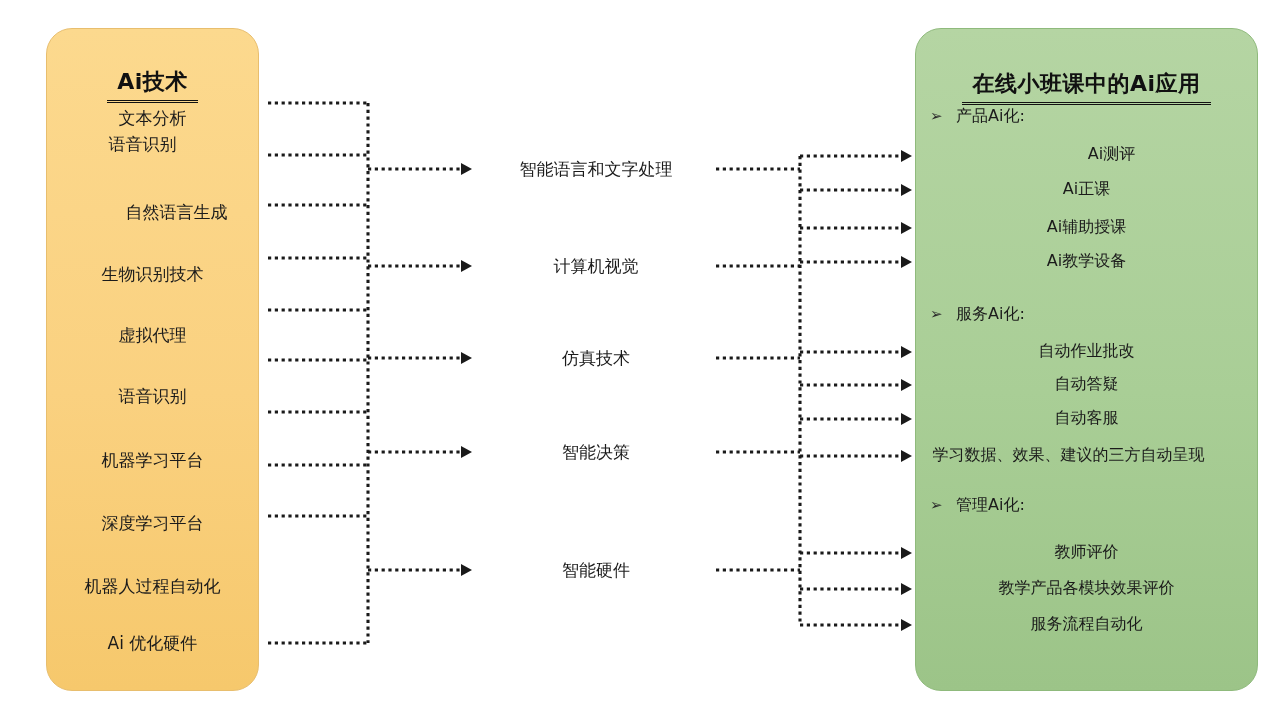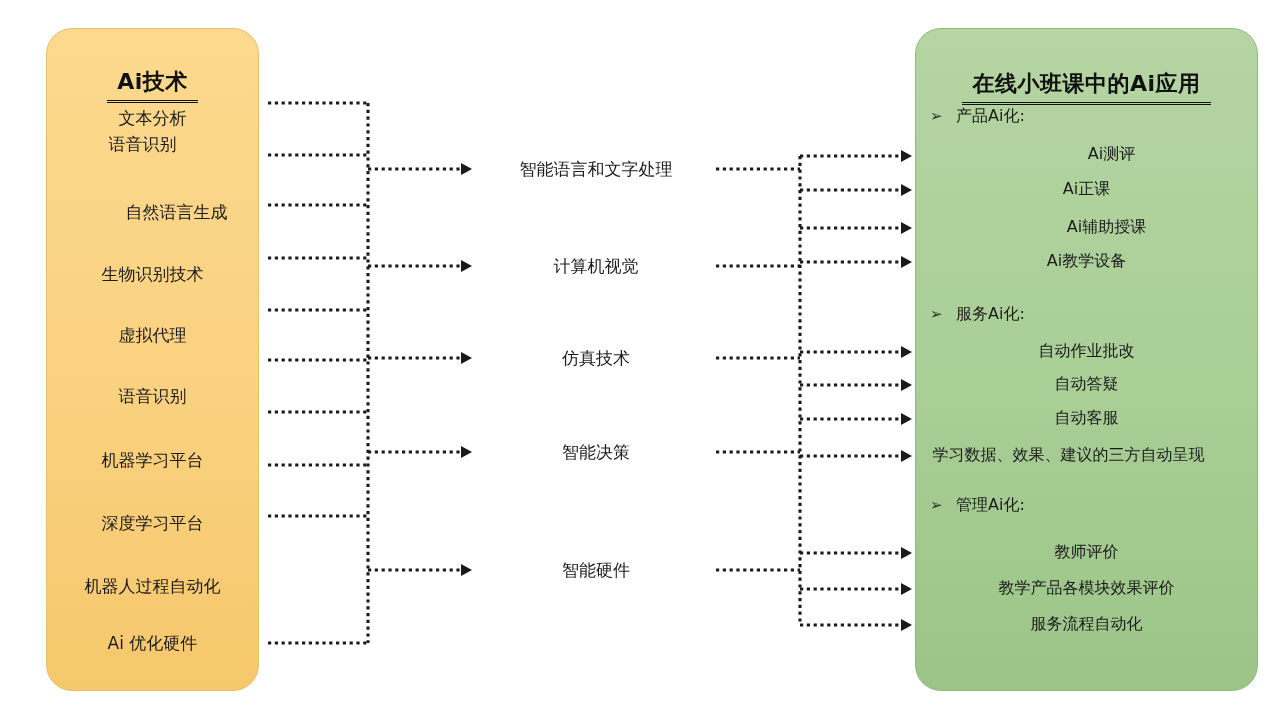--- a/index.html
+++ b/index.html
@@ -129,21 +129,21 @@
       <div class="col-item" style="left: 478px; width: 236px; top: 158px;">智能语言和文字处理</div>
       <div class="col-item" style="left: 478px; width: 236px; top: 255px;">计算机视觉</div>
       <div class="col-item" style="left: 478px; width: 236px; top: 347px;">仿真技术</div>
       <div class="col-item" style="left: 478px; width: 236px; top: 441px;">智能决策</div>
       <div class="col-item" style="left: 478px; width: 236px; top: 559px;">智能硬件</div>
     </div>
   <div id="layer-app">
       <div class="grp" style="left: 930px; top: 106px;"><span class="bullet">➢</span><span>产品Ai化:</span></div>
       <div class="sub" style="left: 915px; width: 393px; top: 144px;">Ai测评</div>
       <div class="sub" style="left: 915px; width: 343px; top: 179px;">Ai正课</div>
-      <div class="sub" style="left: 915px; width: 343px; top: 217px; padding-left: 20px;">Ai辅助授课</div>
+      <div class="sub" style="left: 915px; width: 343px; top: 217px;">Ai辅助授课</div>
       <div class="sub" style="left: 915px; width: 343px; top: 251px;">Ai教学设备</div>
       <div class="grp" style="left: 930px; top: 304px;"><span class="bullet">➢</span><span>服务Ai化:</span></div>
       <div class="sub" style="left: 915px; width: 343px; top: 341px;">自动作业批改</div>
       <div class="sub" style="left: 915px; width: 343px; top: 374px;">自动答疑</div>
       <div class="sub" style="left: 915px; width: 343px; top: 408px;">自动客服</div>
       <div class="sub" style="left: 915px; width: 307px; top: 445px;">学习数据、效果、建议的三方自动呈现</div>
       <div class="grp" style="left: 930px; top: 495px;"><span class="bullet">➢</span><span>管理Ai化:</span></div>
       <div class="sub" style="left: 915px; width: 343px; top: 542px;">教师评价</div>
       <div class="sub" style="left: 915px; width: 343px; top: 578px;">教学产品各模块效果评价</div>
       <div class="sub" style="left: 915px; width: 343px; top: 614px;">服务流程自动化</div>

